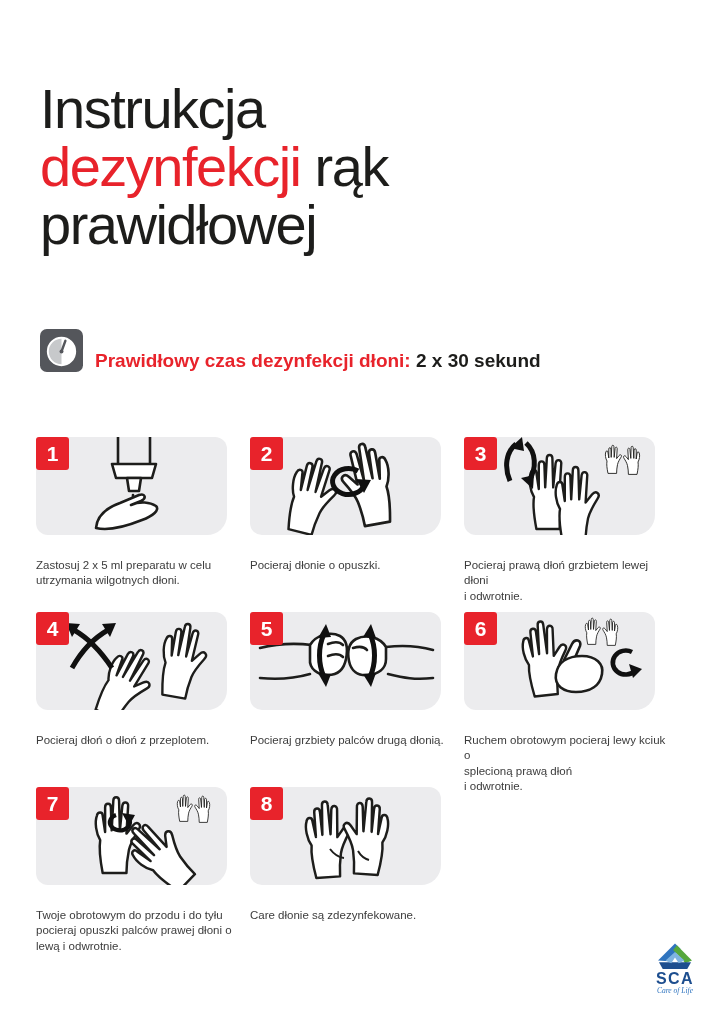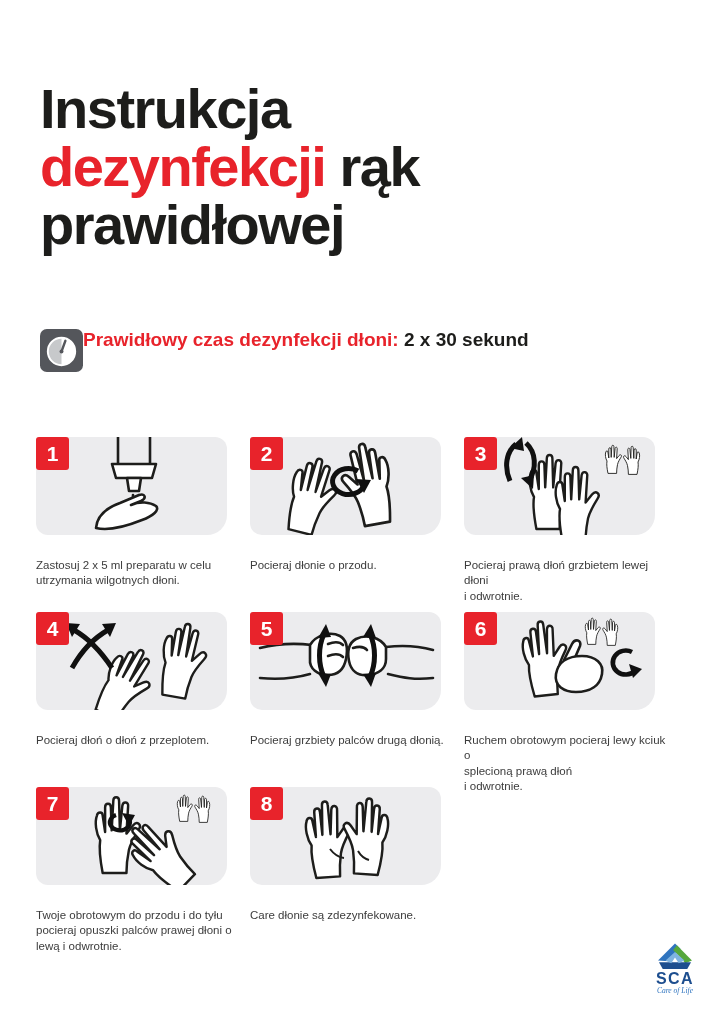--- a/index.html
+++ b/index.html
@@ -10,25 +10,25 @@
     --cap:#3c3c3c;
     --icongray:#54565b;
   }
   *{margin:0;padding:0;box-sizing:border-box;}
   html,body{background:#fff;}
   body{font-family:"Liberation Sans", sans-serif;}
   .page{position:relative;width:724px;height:1024px;background:#fff;overflow:hidden;margin:0 auto;}
 
   .tork-logo{position:absolute;left:566px;top:22px;width:140px;height:82px;}
 
-  .title{position:absolute;left:40px;top:80px;font-size:56px;font-weight:700;
+  .title{position:absolute;left:40px;top:80px;font-size:56px;font-weight:400;
          letter-spacing:-1.5px;line-height:58px;color:var(--ink);}
   .title .red{color:var(--red);}
 
-  .timer{position:absolute;left:40px;top:329px;display:flex;align-items:flex-start;gap:0;}
+  .timer{position:absolute;left:40px;top:329px;display:flex;align-items:flex-end;gap:12px;}
   .timer-icon{width:43px;height:43px;flex:0 0 auto;}
   .timer-text{font-size:19px;font-weight:700;color:var(--ink);white-space:nowrap;}
   .timer-text .red{color:var(--red);}
 
   .steps{position:absolute;left:36px;top:437px;display:grid;
          grid-template-columns:repeat(3,191px);column-gap:23px;grid-auto-rows:175px;}
   .card{position:relative;}
   .box{position:relative;width:191px;height:98px;background:var(--box);
        border-radius:3px 12px 20px 12px;}
   .illu{position:absolute;inset:0;width:100%;height:100%;}
@@ -100,21 +100,21 @@
           <g transform="translate(48,10) rotate(14) scale(0.82)">
               <use href="#hand"></use>
             </g>
           <g transform="translate(136,-4) scale(-0.88,0.88) rotate(10)">
               <use href="#hand"></use>
             </g>
           <path d="M108,34 A16,13 0 1 0 114,48" fill="none" stroke="#101010" stroke-width="5"></path>
           <polygon points="121,43 106,42 114,56" fill="#101010"></polygon>
         </svg>
       </div>
-      <div class="caption">Pocieraj dłonie o przodu.</div>
+      <div class="caption">Pocieraj dłonie o opuszki.</div>
     </div>
 
     <div class="card">
       <div class="box">
         <div class="badge">3</div>
         <svg class="illu" viewBox="0 0 191 98">
           <g transform="translate(140,6) scale(0.3)">
               <use href="#hand"></use>
             </g>
           <g transform="translate(177,7) scale(-0.3,0.3)">

